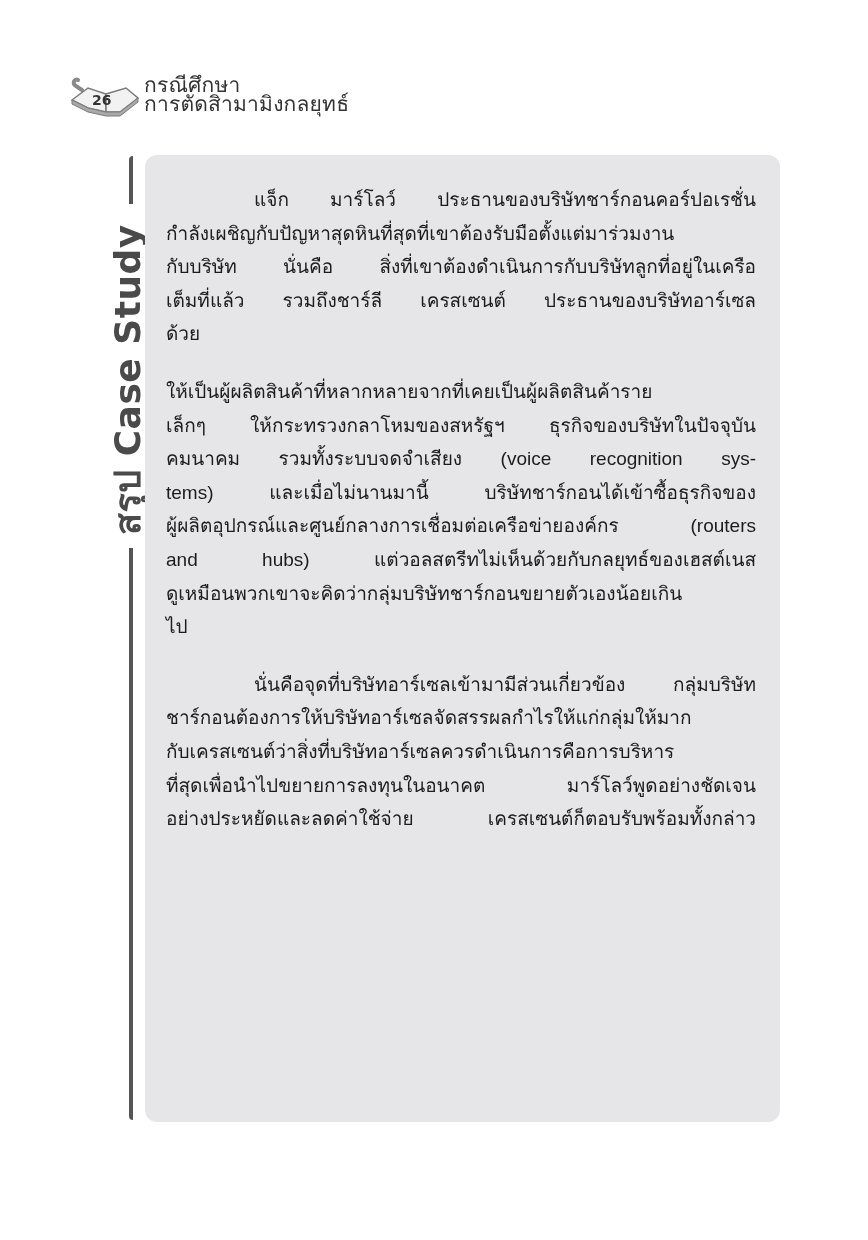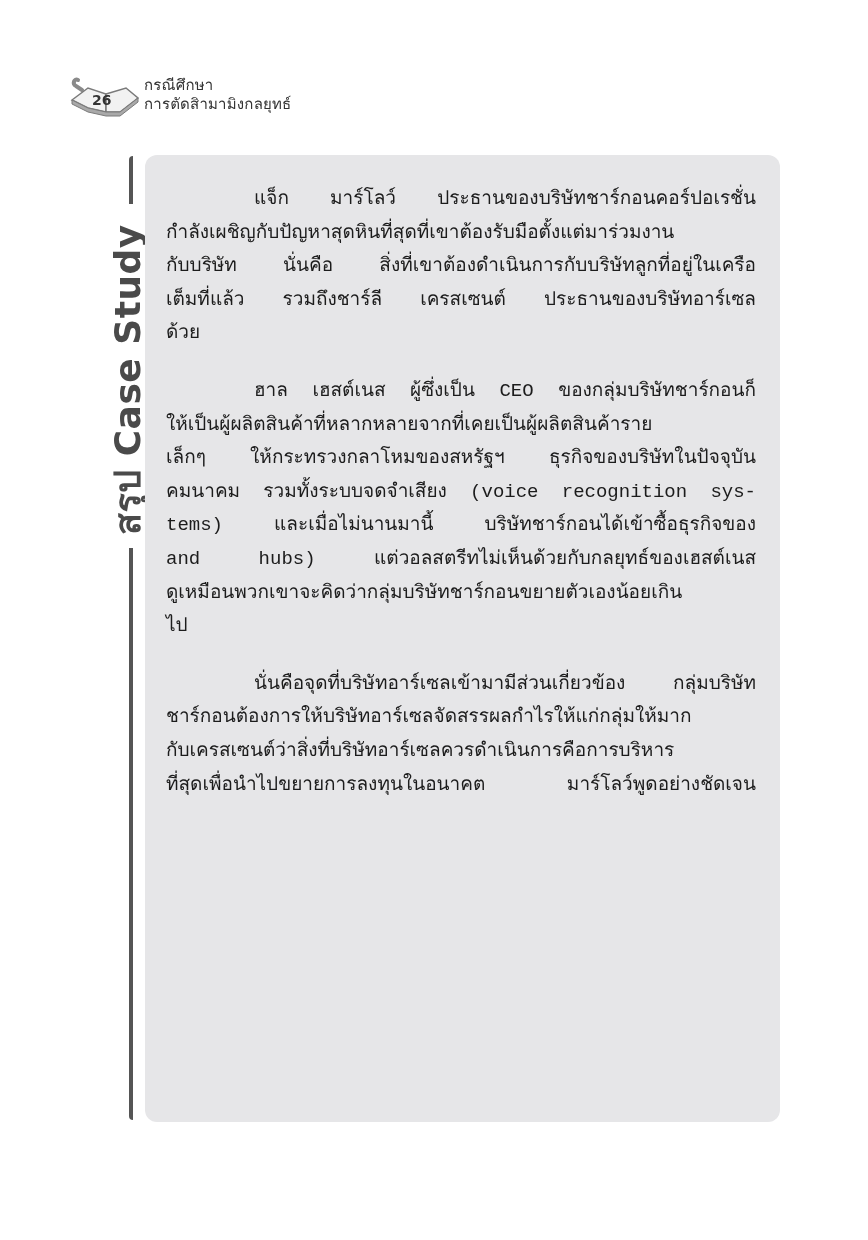--- a/index.html
+++ b/index.html
@@ -26,21 +26,21 @@
     .book-icon {
       width: 72px;
       height: 44px;
       position: relative;
     }
     .book-icon svg { display: block; }
     .header-text {
       margin-left: 4px;
       margin-top: 2px;
       font-family: "DejaVu Sans", sans-serif;
-      font-size: 15px;
+      font-size: 21px;
       line-height: 19px;
       color: #333;
       letter-spacing: 0.2px;
     }
     .side-rule {
       position: absolute;
       left: 129px;
       width: 4px;
       background: #555;
     }
@@ -67,21 +67,21 @@
       width: 635px;
       height: 967px;
       background: #e6e6e8;
       border-radius: 12px;
     }
     .content {
       position: absolute;
       left: 166px;
       top: 183px;
       width: 590px;
-      font-family: Liberation Mono, monospace;
+      font-family: Liberation Sans, sans-serif;
       font-size: 19px;
       line-height: 33.6px;
       color: #1c1c1c;
     }
     .para {
       margin: 0 0 24px 0;
       text-align: justify;
       text-indent: 88px;
     }
     .line {
@@ -121,28 +121,29 @@
 
 <div class="content">
   <div class="para">
     <span class="line first">แจ็ก  มาร์โลว์  ประธานของบริษัทชาร์กอนคอร์ปอเรชั่น</span>
     <span class="line">กำลังเผชิญกับปัญหาสุดหินที่สุดที่เขาต้องรับมือตั้งแต่มาร่วมงาน</span>
     <span class="line">กับบริษัท  นั่นคือ  สิ่งที่เขาต้องดำเนินการกับบริษัทลูกที่อยู่ในเครือ</span>
     <span class="line">เต็มที่แล้ว  รวมถึงชาร์ลี  เครสเซนต์  ประธานของบริษัทอาร์เซล</span>
     <span class="line last">ด้วย</span>
   </div>
   <div class="para">
-    <span class="line first">ฮาล  เฮสต์เนส  ผู้ซึ่งเป็น  CEO  ของกลุ่มบริษัทชาร์กอนก็</span>
     <span class="line">ให้เป็นผู้ผลิตสินค้าที่หลากหลายจากที่เคยเป็นผู้ผลิตสินค้าราย</span>
     <span class="line">เล็กๆ  ให้กระทรวงกลาโหมของสหรัฐฯ  ธุรกิจของบริษัทในปัจจุบัน</span>
     <span class="line">คมนาคม  รวมทั้งระบบจดจำเสียง  (voice  recognition  sys-</span>
     <span class="line">tems)  และเมื่อไม่นานมานี้  บริษัทชาร์กอนได้เข้าซื้อธุรกิจของ</span>
+    <span class="line">ผู้ผลิตอุปกรณ์และศูนย์กลางการเชื่อมต่อเครือข่ายองค์กร  (routers</span>
     <span class="line">and  hubs)  แต่วอลสตรีทไม่เห็นด้วยกับกลยุทธ์ของเฮสต์เนส</span>
     <span class="line">ดูเหมือนพวกเขาจะคิดว่ากลุ่มบริษัทชาร์กอนขยายตัวเองน้อยเกิน</span>
     <span class="line last">ไป</span>
   </div>
   <div class="para">
     <span class="line first">นั่นคือจุดที่บริษัทอาร์เซลเข้ามามีส่วนเกี่ยวข้อง  กลุ่มบริษัท</span>
     <span class="line">ชาร์กอนต้องการให้บริษัทอาร์เซลจัดสรรผลกำไรให้แก่กลุ่มให้มาก</span>
     <span class="line">กับเครสเซนต์ว่าสิ่งที่บริษัทอาร์เซลควรดำเนินการคือการบริหาร</span>
     <span class="line">ที่สุดเพื่อนำไปขยายการลงทุนในอนาคต   มาร์โลว์พูดอย่างชัดเจน</span>
+    <span class="line">อย่างประหยัดและลดค่าใช้จ่าย   เครสเซนต์ก็ตอบรับพร้อมทั้งกล่าว</span>
   </div>
 </div>
 
 </body></html>

